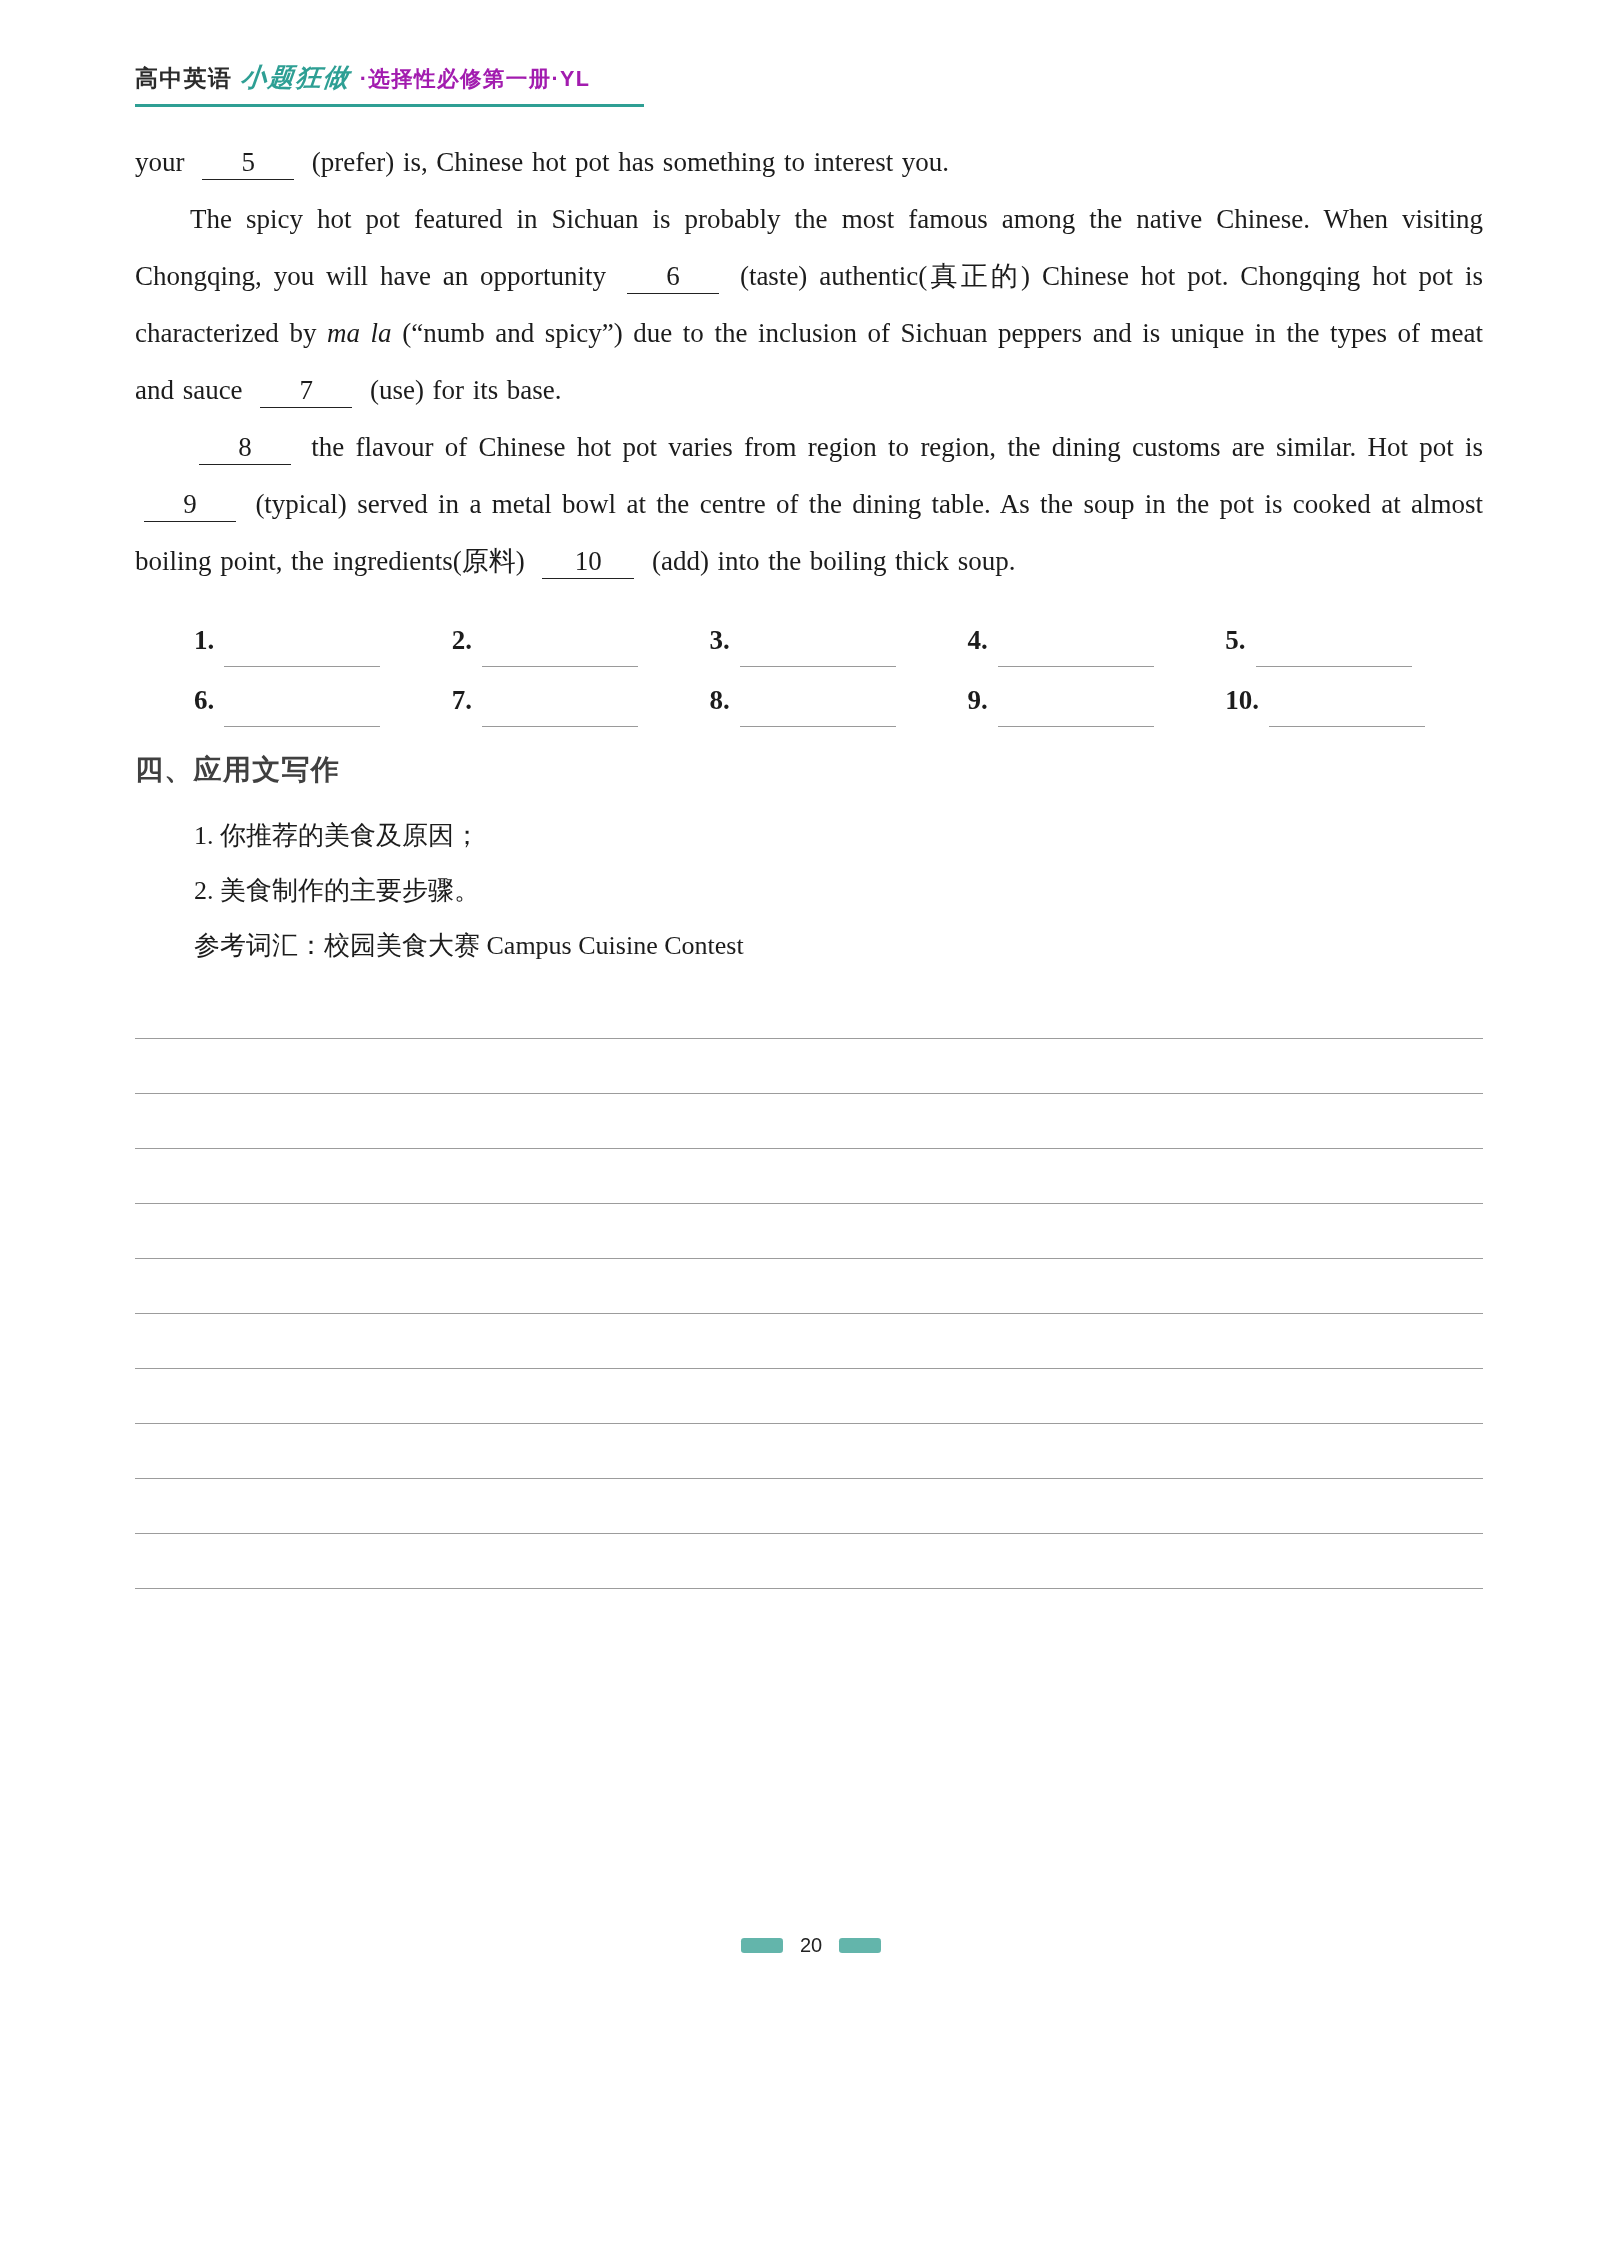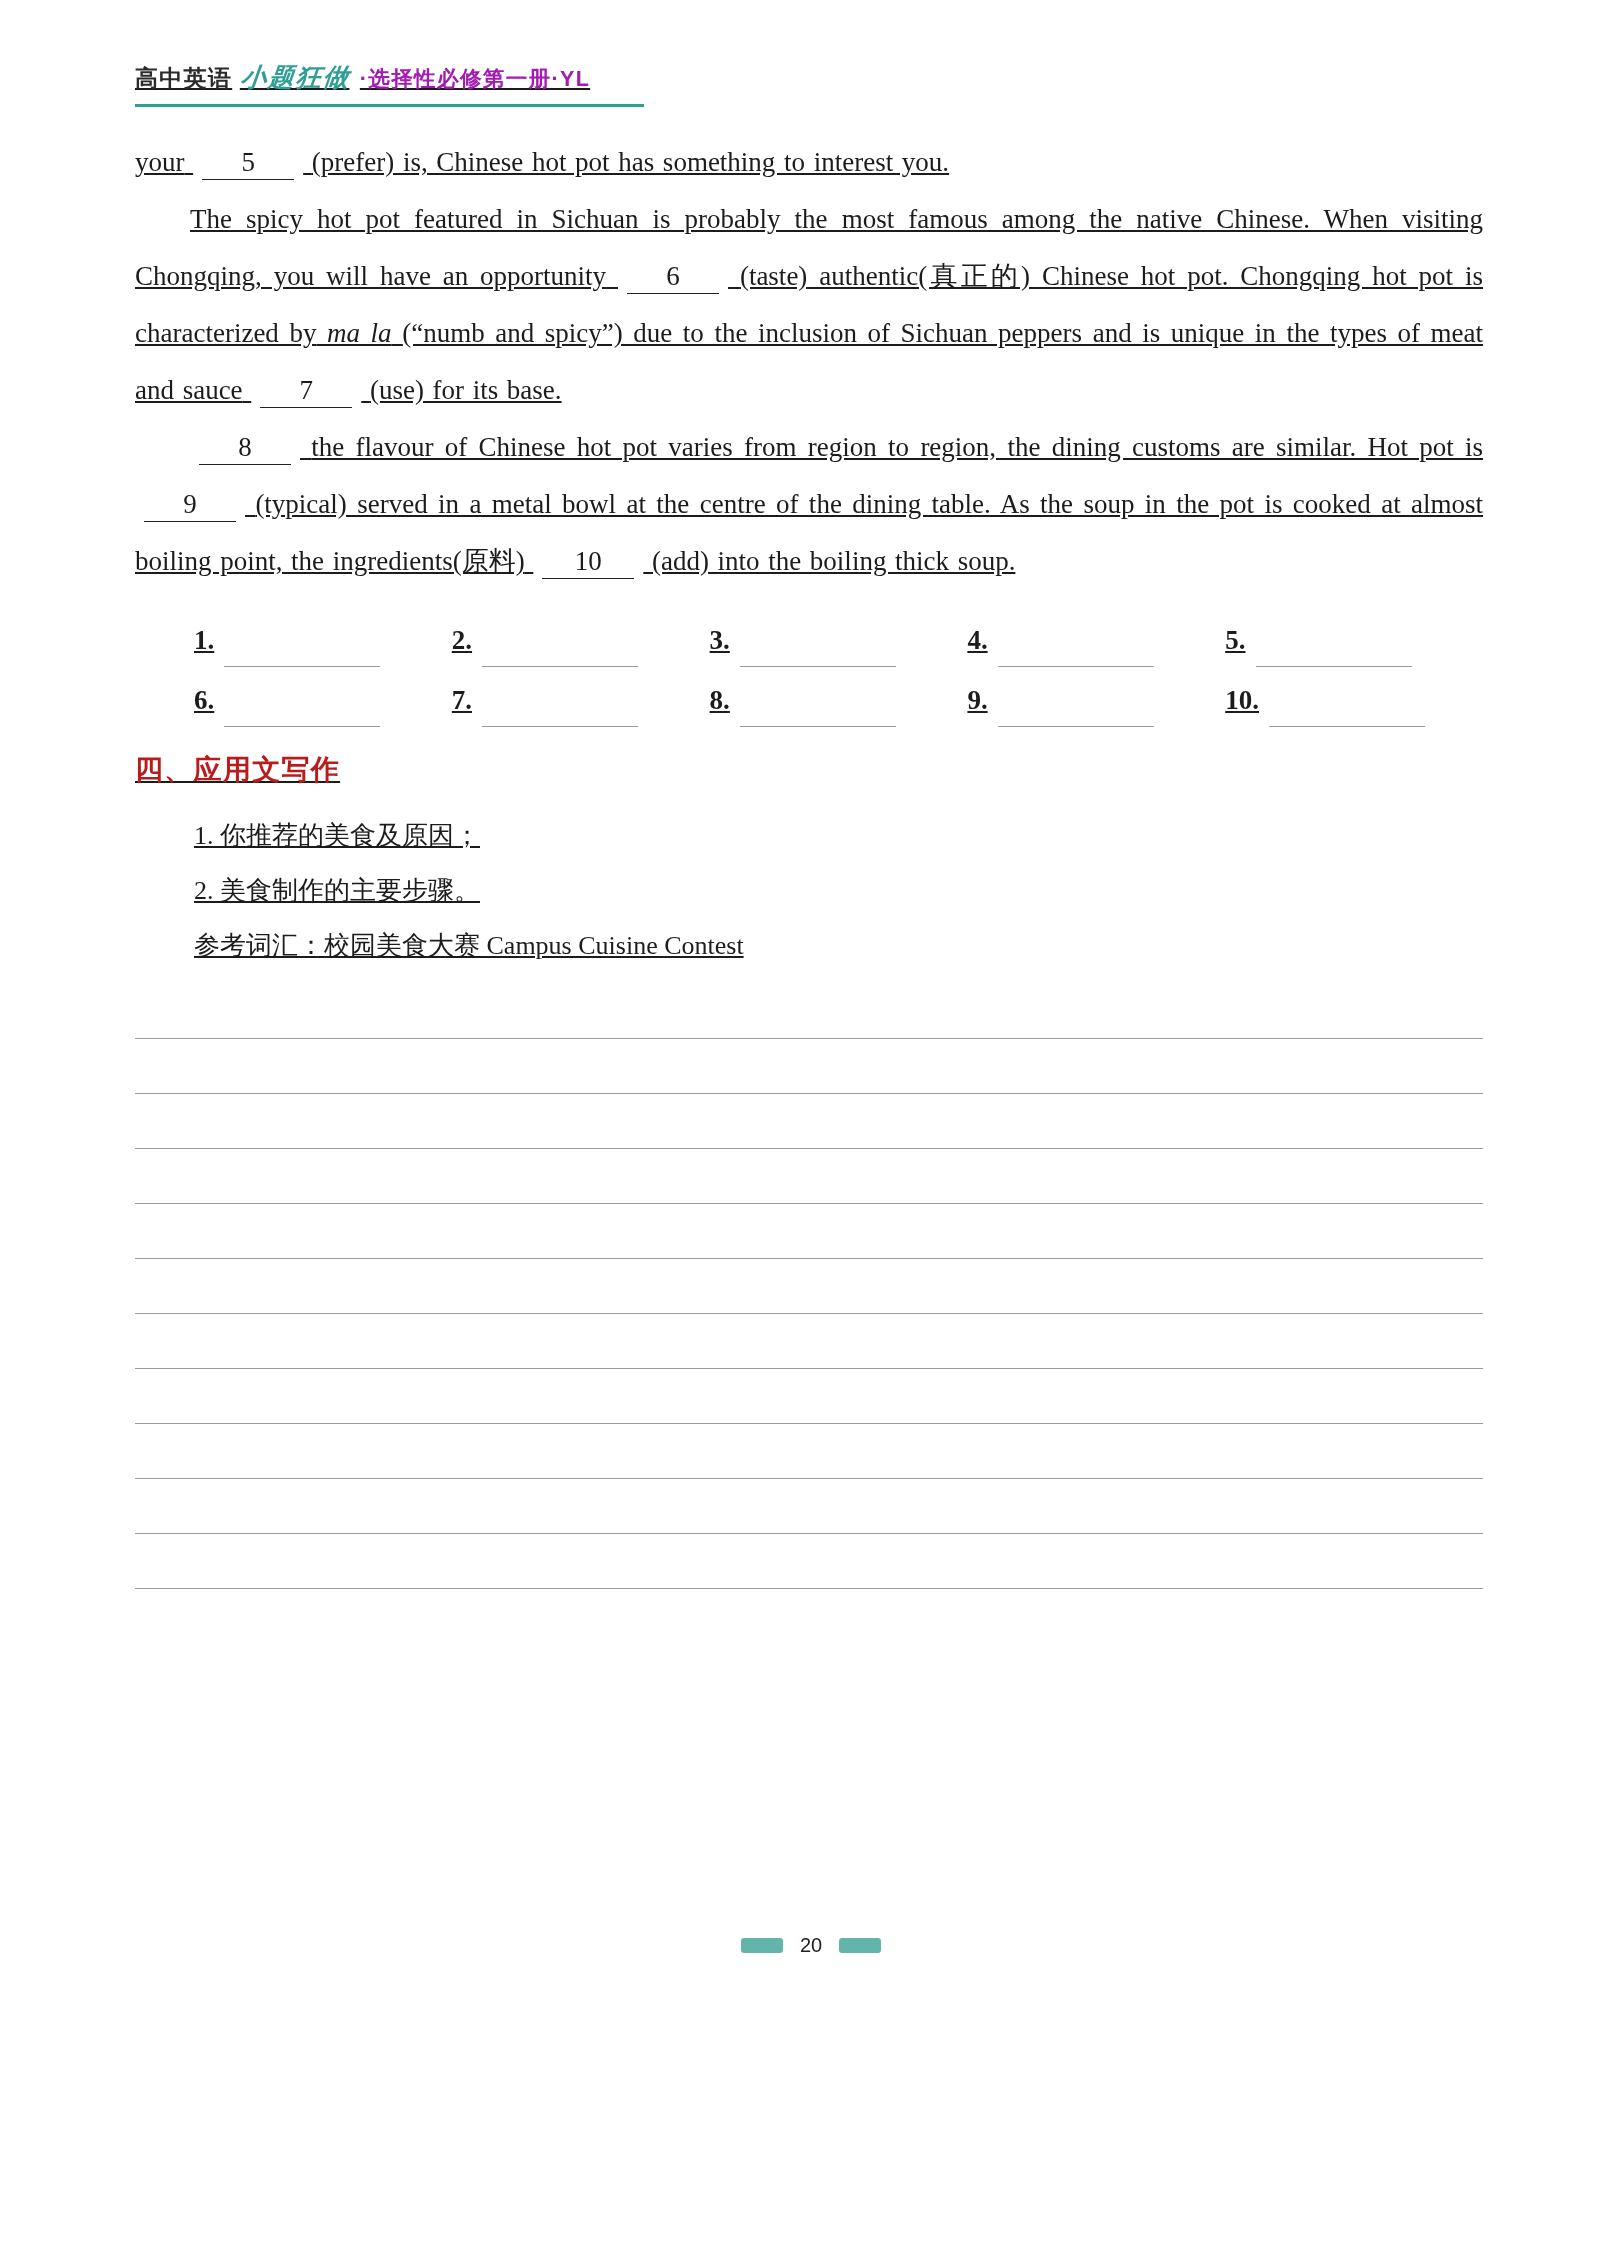--- a/index.html
+++ b/index.html
@@ -6,21 +6,20 @@
   .page {
     position: relative;
     width: 1622px;
     height: 2021px;
     background: #ffffff;
     box-sizing: border-box;
     padding: 60px 139px 0 135px;
     font-family: "Liberation Serif", "DejaVu Serif", serif;
     color: #1c1c1c;
     overflow: hidden;
-    text-decoration: underline;
   }
 
   
   .page-header { font-family: "Liberation Sans", "DejaVu Sans", sans-serif; }
   .header-line { display: flex; align-items: baseline; gap: 9px; }
   .h-course { font-size: 23px; font-weight: bold; color: #2b2b2b; letter-spacing: 1.3px; }
   .h-brand  { font-size: 25.5px; font-weight: bold; font-style: italic; color: #2e9f94; letter-spacing: 1.9px; transform: skewX(-6deg); display: inline-block; }
   .h-volume { font-size: 21.6px; font-weight: bold; color: #a21caf; letter-spacing: 1.3px; text-align: right; }
   .header-rule { margin-top: 9px; width: 509px; height: 3.2px; background: #2e9f94; }
 
@@ -53,21 +52,21 @@
   .ans-num { font-weight: bold; font-size: 27px; line-height: 53px; margin-right: 10.2px; }
   .ans-line { display: inline-block; width: 156px; border-bottom: 1.3px solid #9a9a9a; height: 45px; }
 
   
   .writing { margin-top: 16.5px; }
   .sec-heading {
     margin: 0 0 11.5px 0;
     font-family: "Liberation Sans", "DejaVu Sans", sans-serif;
     font-size: 28px;
     font-weight: bold;
-    color: #b91c1c;
+    color: #404040;
     letter-spacing: 1.3px;
     line-height: 53px;
   }
   .cn-para {
     margin: 0;
     font-size: 27px;
     line-height: 55px;
     text-align: justify;
     text-indent: 55px;
   }

